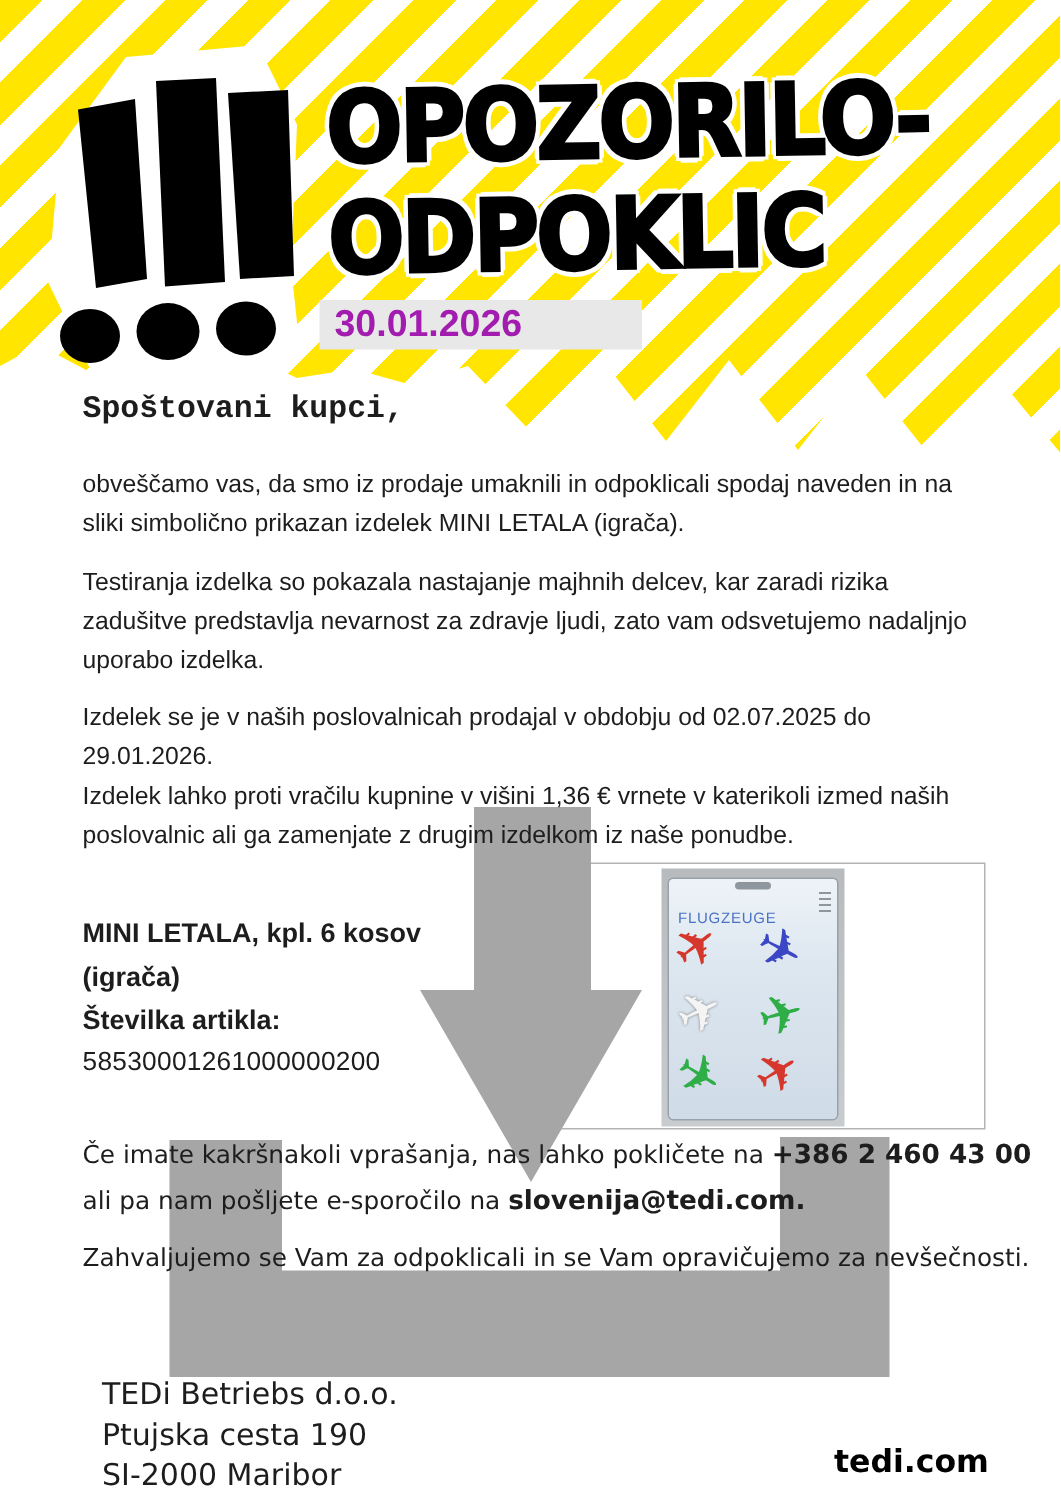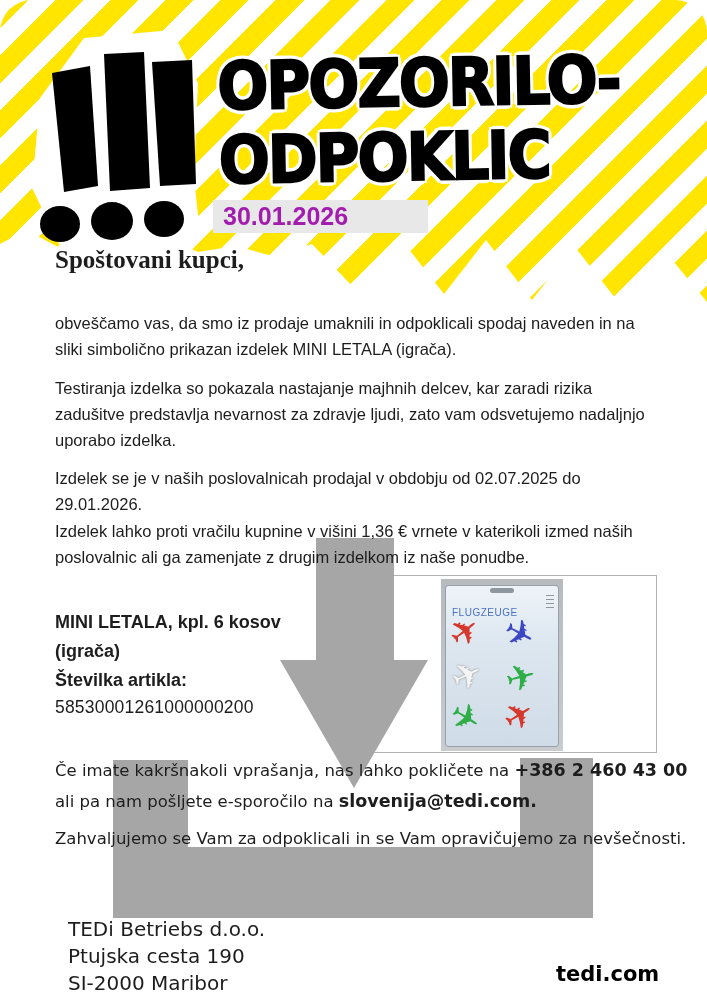--- a/index.html
+++ b/index.html
@@ -1,17 +1,17 @@
 <!DOCTYPE html>
 <html><head>
 <meta charset="utf-8">
 <style>
   html,body{margin:0;padding:0;background:#ffffff;}
   .page{position:relative;width:707px;height:1000px;background:#ffffff;overflow:hidden;
-        font-family:"Liberation Sans",sans-serif;border-radius:32px;}
+        font-family:"Liberation Sans",sans-serif;}
 
   
   .banner{position:absolute;left:0;top:0;width:707px;height:310px;
     background:repeating-linear-gradient(135deg,#ffe500 0 20px,#ffffff 20px 39px);
     clip-path:polygon(0px 0px,707px 0px,707px 302px,664px 250px,620px 304px,574px 246px,
       532px 300px,486px 240px,444px 294px,400px 238px,356px 290px,312px 244px,272px 256px,
       236px 246px,198px 252px,162px 235px,126px 250px,92px 232px,58px 247px,26px 230px,0px 244px);}
 
   
   .logo{position:absolute;left:22px;top:28px;}
@@ -49,21 +49,21 @@
     font-family:"DejaVu Sans",sans-serif;}
   .p1{left:4px;top:28px;transform:rotate(-38deg);color:#d6372c;}
   .p2{left:58px;top:30px;transform:rotate(28deg);color:#3b47c4;}
   .p3{left:6px;top:72px;transform:rotate(-25deg);color:#f4f4f4;text-shadow:0 0 2px #777;}
   .p4{left:60px;top:74px;transform:rotate(-15deg);color:#2fae47;}
   .p5{left:4px;top:114px;transform:rotate(32deg);color:#2fae47;}
   .p6{left:58px;top:112px;transform:rotate(-32deg);color:#d6372c;}
 
   
   .txt{position:absolute;left:55px;color:#1d1d1d;z-index:5;}
-  .salutation{top:246px;font-family:Liberation Serif, serif;font-weight:bold;font-size:25px;}
+  .salutation{top:262px;font-family:Liberation Mono, monospace;font-weight:bold;font-size:21px;}
   .para{font-size:16.5px;line-height:26px;white-space:pre-line;width:645px;}
   .para1{top:310px;} .para2{top:375px;} .para3{top:465px;} .para4{top:518px;}
   .product-name{top:608px;font-weight:bold;font-size:18px;line-height:29px;white-space:pre-line;}
   .article-label{top:670px;font-weight:bold;font-size:18px;}
   .article-number{top:697px;font-weight:normal;font-size:17.5px;letter-spacing:0.2px;}
   .contact{font-family:"DejaVu Sans",sans-serif;font-size:16.5px;white-space:nowrap;}
   .contact1{top:760px;} .contact2{top:791px;} .thanks{top:829px;}
   .contact b{font-size:17.5px;}
   .footer-address{top:916px;font-family:"DejaVu Sans",sans-serif;font-weight:normal;
     font-size:20px;line-height:27px;margin-left:13px;}

